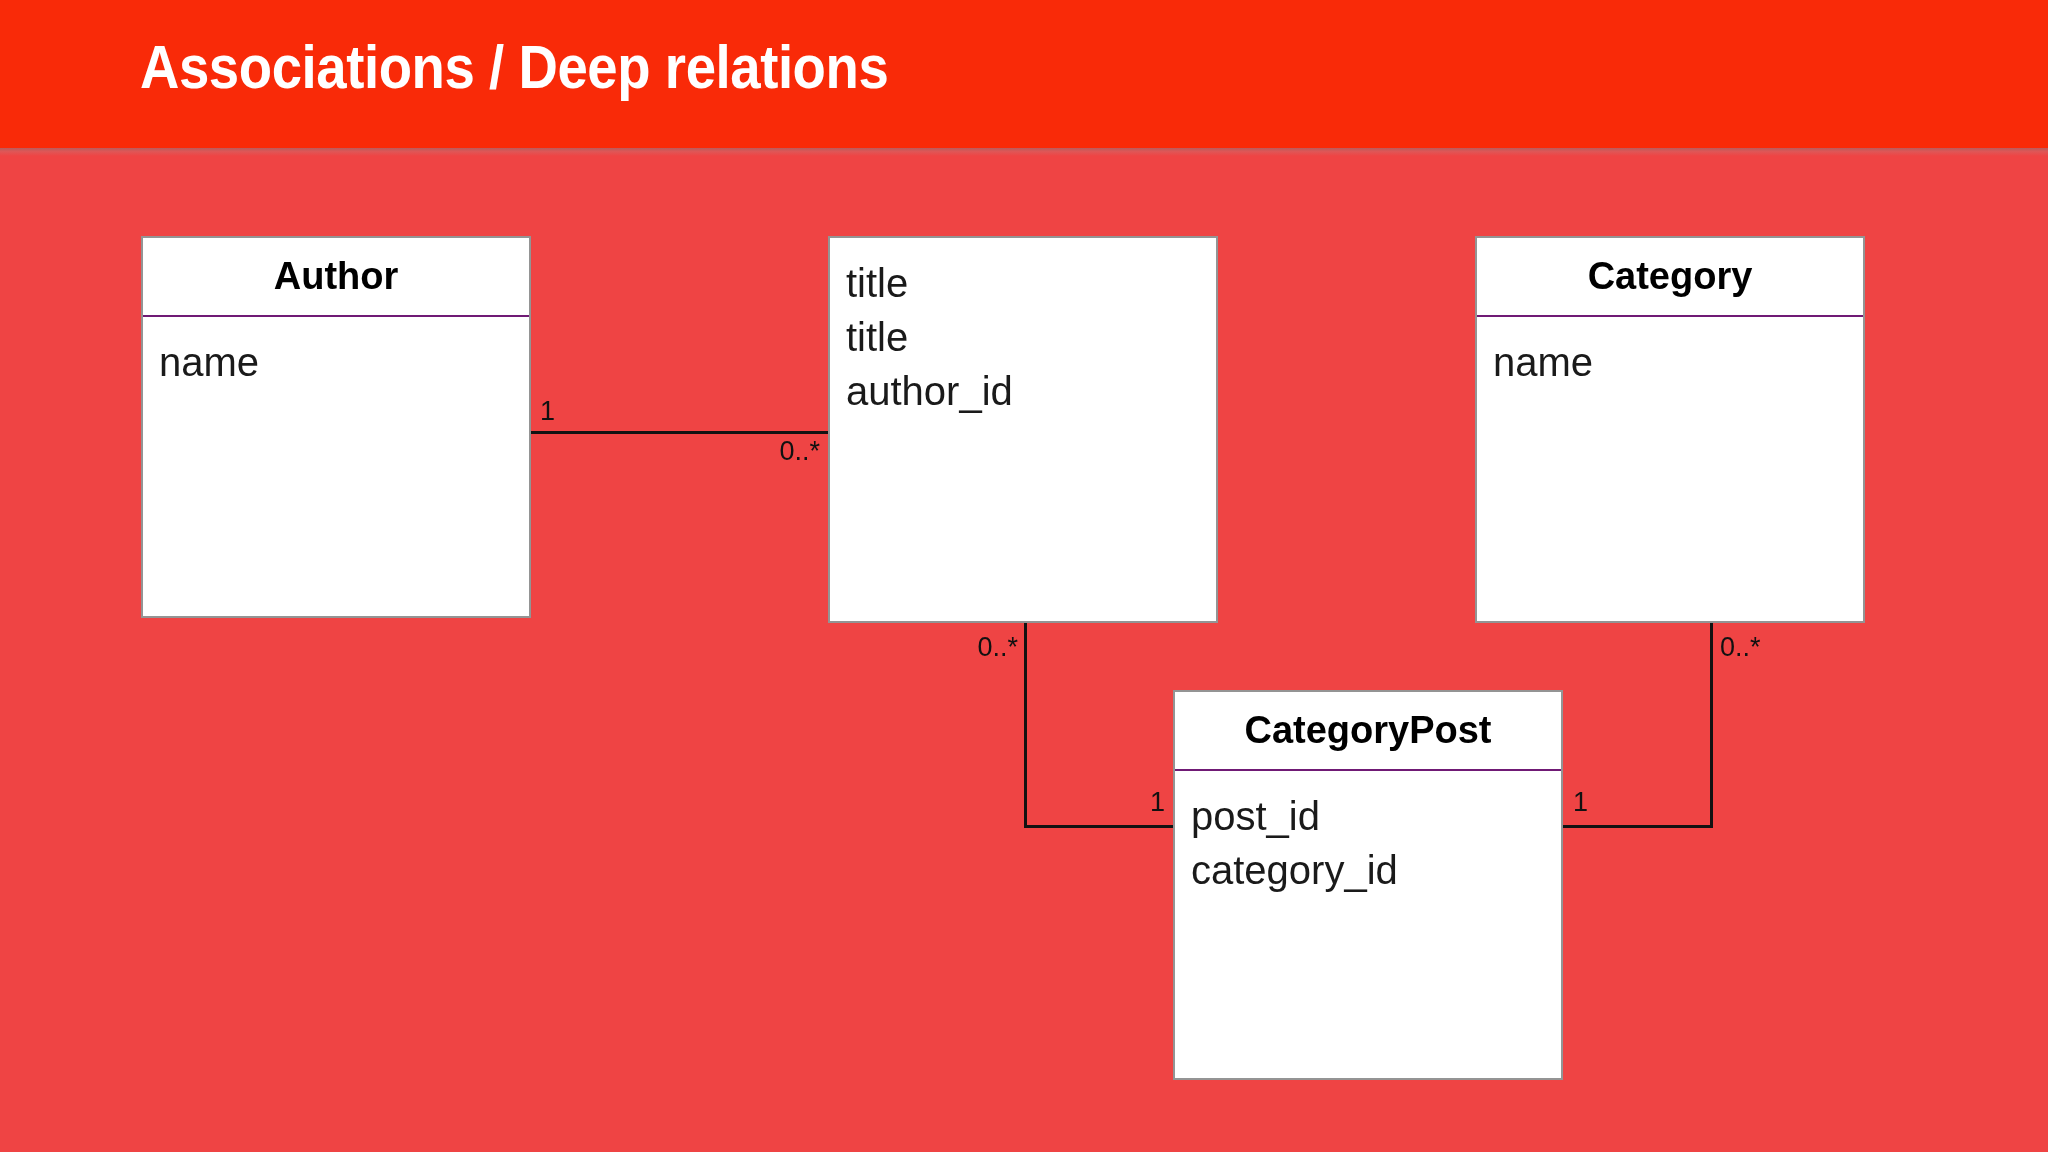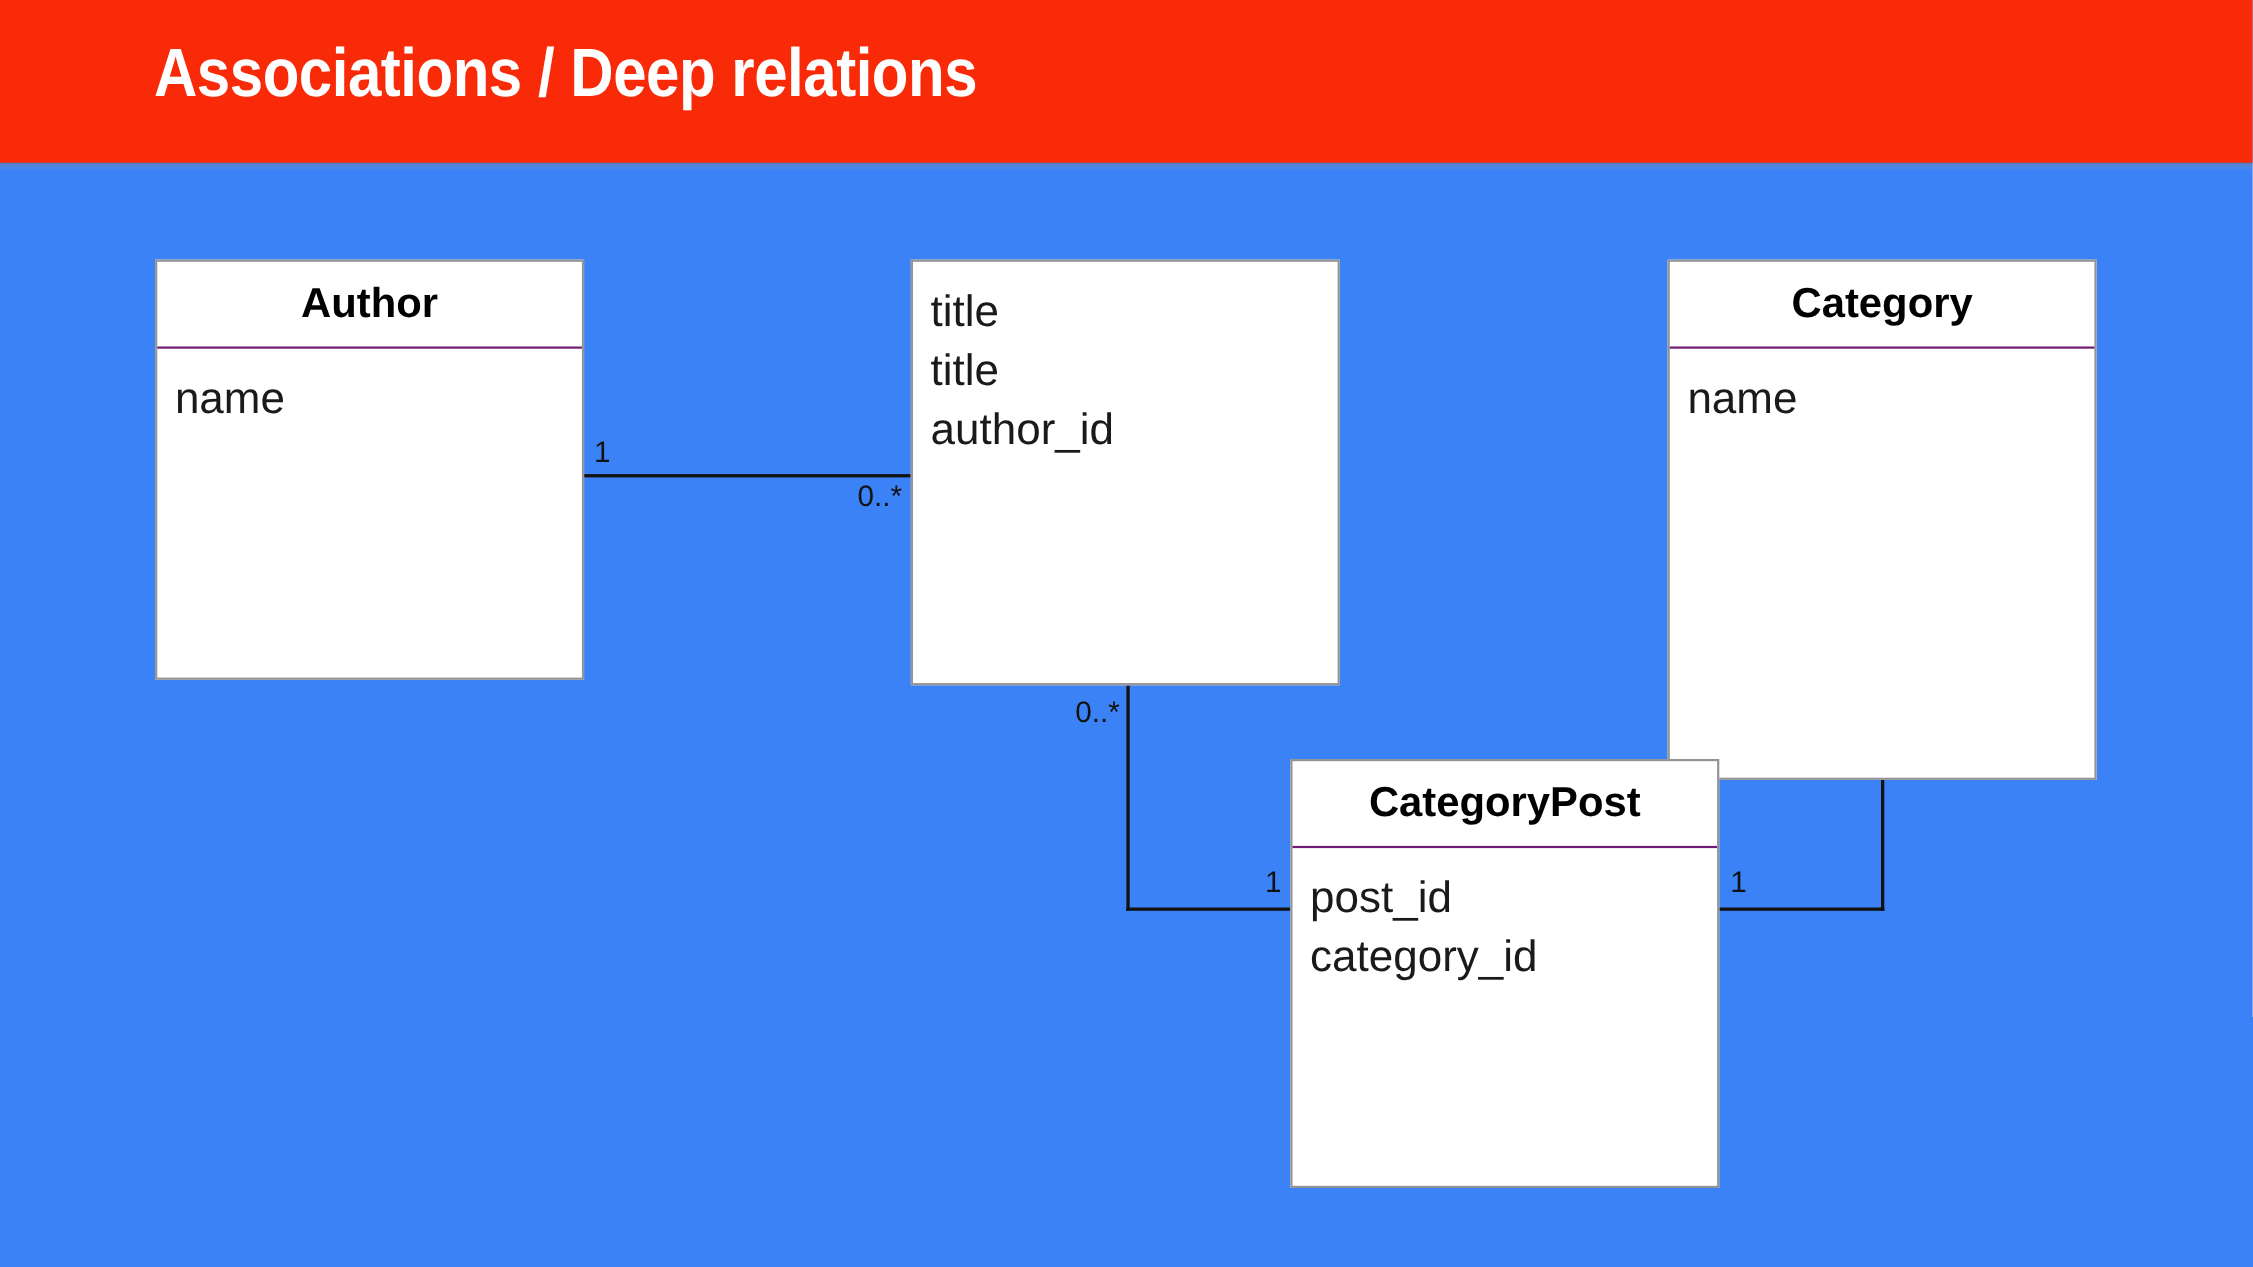--- a/index.html
+++ b/index.html
@@ -5,21 +5,21 @@
 <style>
   html, body {
     margin: 0;
     padding: 0;
     background: #ffffff;
   }
   #slide {
     position: relative;
     width: 2048px;
     height: 1152px;
-    background: #3b82f6;
+    background: #ef4444;
     overflow: hidden;
     font-family: "Liberation Sans", "DejaVu Sans", sans-serif;
   }
 
   
   #header-banner {
     position: absolute;
     left: 0;
     top: 0;
     width: 2048px;
@@ -135,21 +135,21 @@
   </div>
 
   <div class="uml-box" style="left:828px; top:236px; width:390px; height:387px;">
     <div class="uml-box-attrs">
       <div class="uml-attr">title</div>
       <div class="uml-attr">title</div>
       <div class="uml-attr">author_id</div>
     </div>
   </div>
 
-  <div class="uml-box" style="left:1516px; top:236px; width:390px; height:473px;">
+  <div class="uml-box" style="left:1475px; top:236px; width:390px; height:387px;">
     <div class="uml-box-title">Category</div>
     <div class="uml-box-attrs">
       <div class="uml-attr">name</div>
     </div>
   </div>
 
   <div class="uml-box" style="left:1173px; top:690px; width:390px; height:390px;">
     <div class="uml-box-title">CategoryPost</div>
     <div class="uml-box-attrs">
       <div class="uml-attr">post_id</div>

